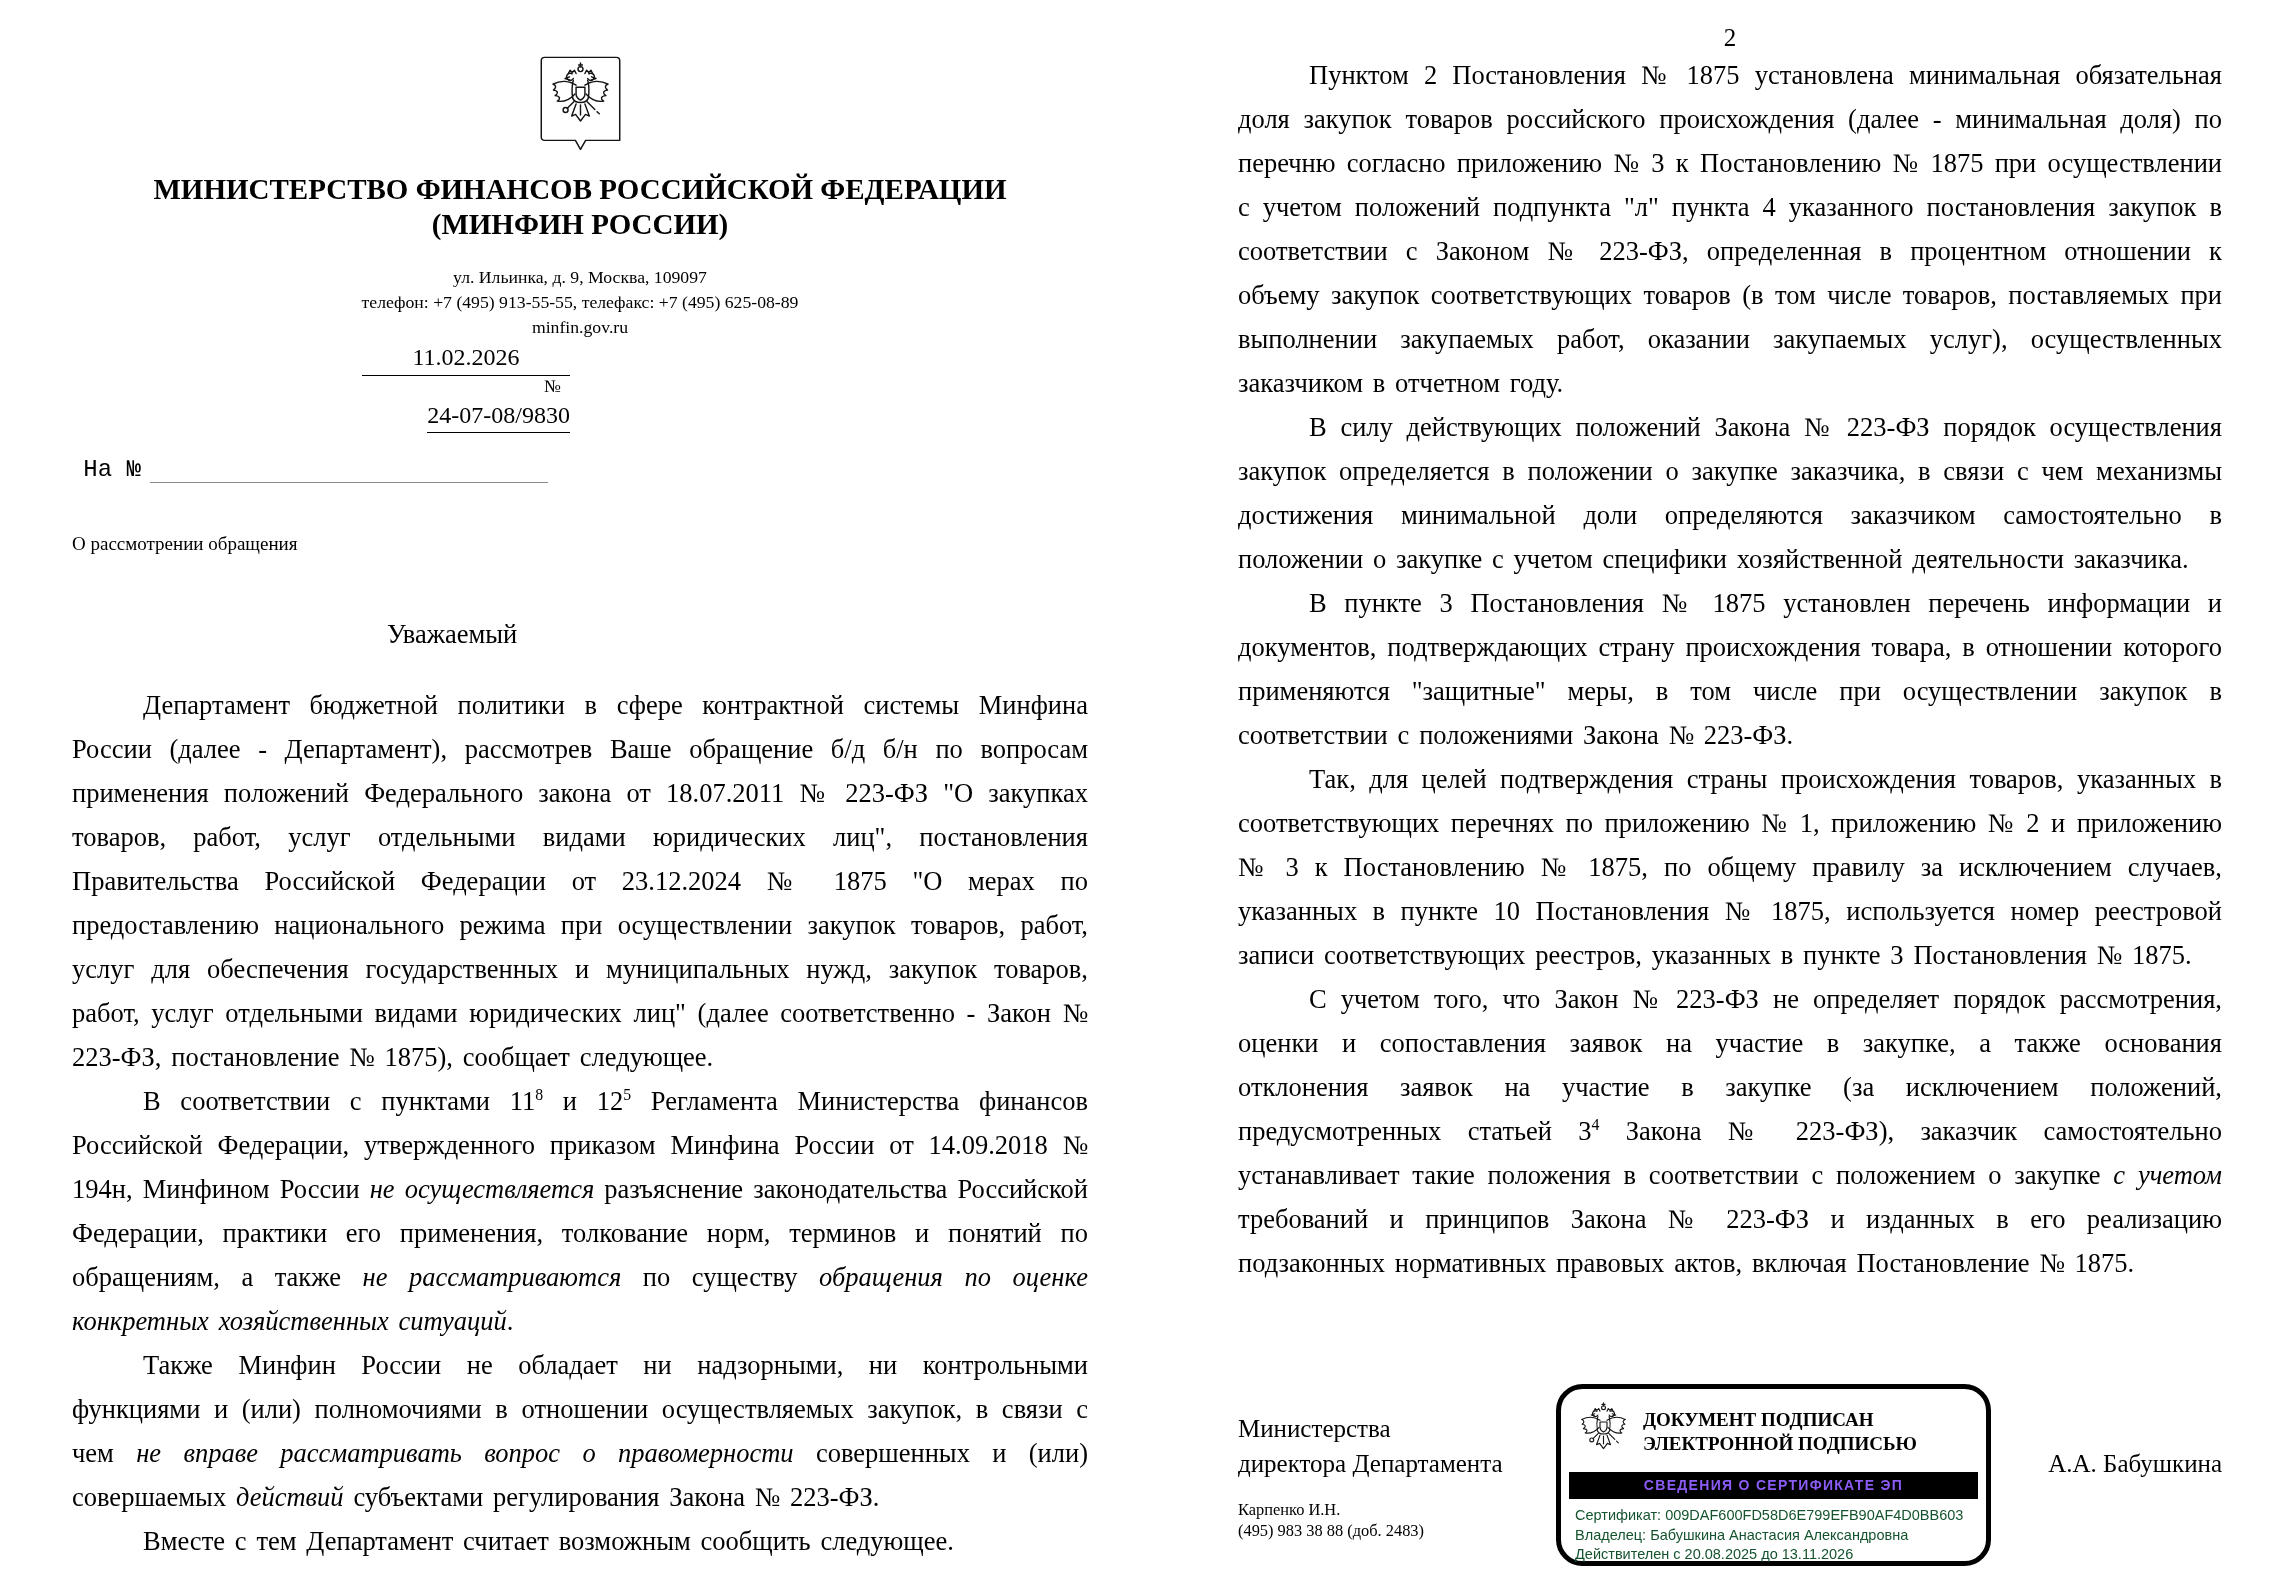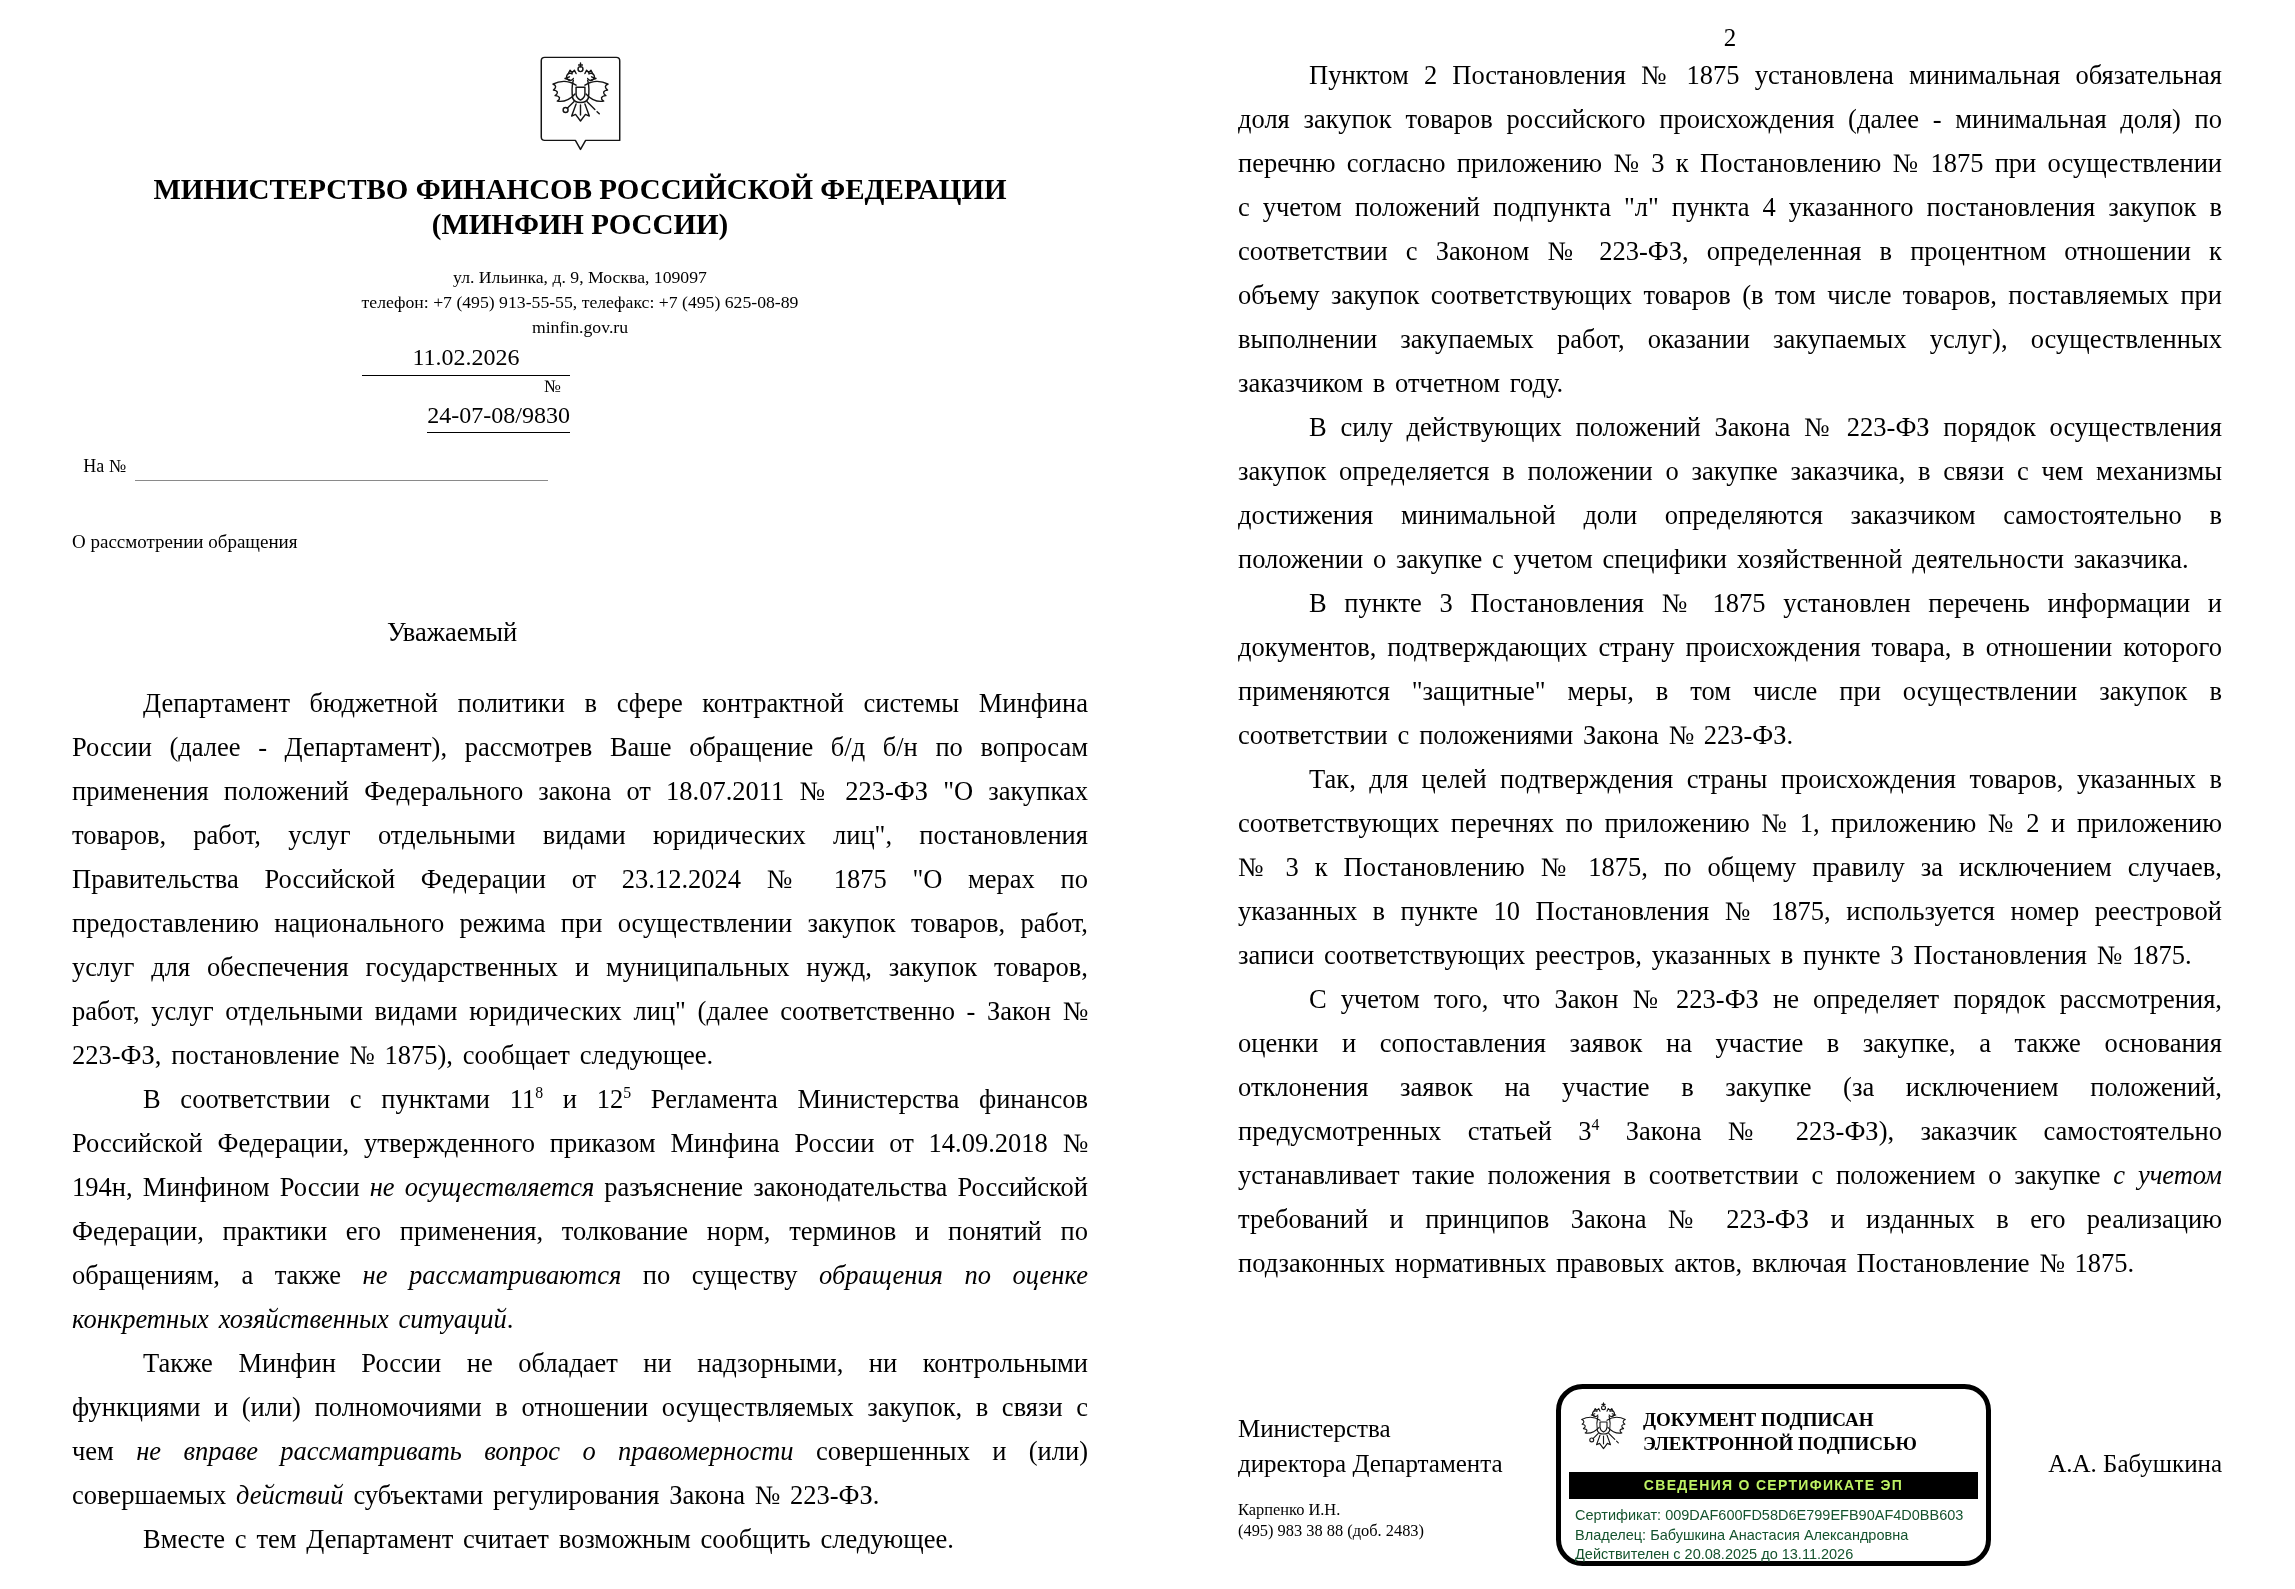--- a/index.html
+++ b/index.html
@@ -16,21 +16,21 @@
   
   .emblem-wrap{width:83px;margin:55px auto 0;}
   .emblem-frame{display:block;width:83px;height:98px;}
   .ministry{margin:19px 0 0;font-size:29px;line-height:35px;font-weight:bold;text-align:center;}
   .contacts{margin:23px 0 0;font-size:17.7px;line-height:25px;text-align:center;}
   .refline{display:flex;align-items:flex-end;margin:3.8px 0 0 49px;width:449px;font-size:24px;flex-direction:column;}
   .refline .seg{border-bottom:1.9px solid #000;text-align:center;padding-bottom:3.8px;}
   .refline .date-seg{width:208px;}
   .refline .num-seg{flex:1;}
   .refline .nosign{font-size:17.7px;padding:0 8.8px 5px;}
-  .replyline{display:flex;margin:23px 0 0 11.3px;width:465px;font-size:18px;}
+  .replyline{display:flex;align-items:flex-end;margin:23px 0 0 11.3px;width:465px;font-size:24px;font-family:Liberation Mono, monospace;}
   .replyline .reply-label{padding-right:8.8px;white-space:nowrap;}
   .replyline .reply-fill{flex:1;border-bottom:1.3px solid #8a8a8a;height:24px;}
   .subject{margin:50px 0 0;font-size:19px;}
   .salutation{margin:64px 0 0 315px;font-size:26.5px;}
 
   
   .bodytext{margin-top:33px;}
   .bodytext2{}
   .body-p{margin:0;font-size:26.5px;line-height:44px;text-align:justify;text-indent:71px;word-spacing:3.2px;}
   .body-p .it{font-style:italic;}
@@ -44,21 +44,21 @@
   .executor{position:absolute;left:0;top:1499px;font-size:16.4px;line-height:21.4px;}
 
   .stamp{
     position:absolute;left:318px;top:1384px;width:435px;height:182px;
     border:5px solid #000;border-radius:26.5px;background:#fff;box-sizing:border-box;
   }
   .stamp-top{display:flex;align-items:center;gap:12.6px;padding:8.8px 15px 3.8px 16.4px;height:69px;}
   .stamp-eagle{width:53px;height:61px;flex:0 0 auto;}
   .stamp-title{flex:1;text-align:left;font-weight:bold;font-size:19px;line-height:24.6px;}
   .stamp-bar{
-    margin:1.3px 7.6px 0;background:#000;color:#bef264;text-align:center;
+    margin:1.3px 7.6px 0;background:#000;color:#8b5cf6;text-align:center;
     font-family:"Liberation Sans","DejaVu Sans",sans-serif;
     font-size:14px;font-weight:bold;letter-spacing:1.3px;padding:5px 0 5.7px;
   }
   .stamp-details{
     padding:7.6px 6.3px 0 14px;
     font-family:"Liberation Sans","DejaVu Sans",sans-serif;
     font-size:14.5px;line-height:19.5px;color:#14532d;
   }
   .svg-defs{position:absolute;width:0;height:0;overflow:hidden;}
 </style>

